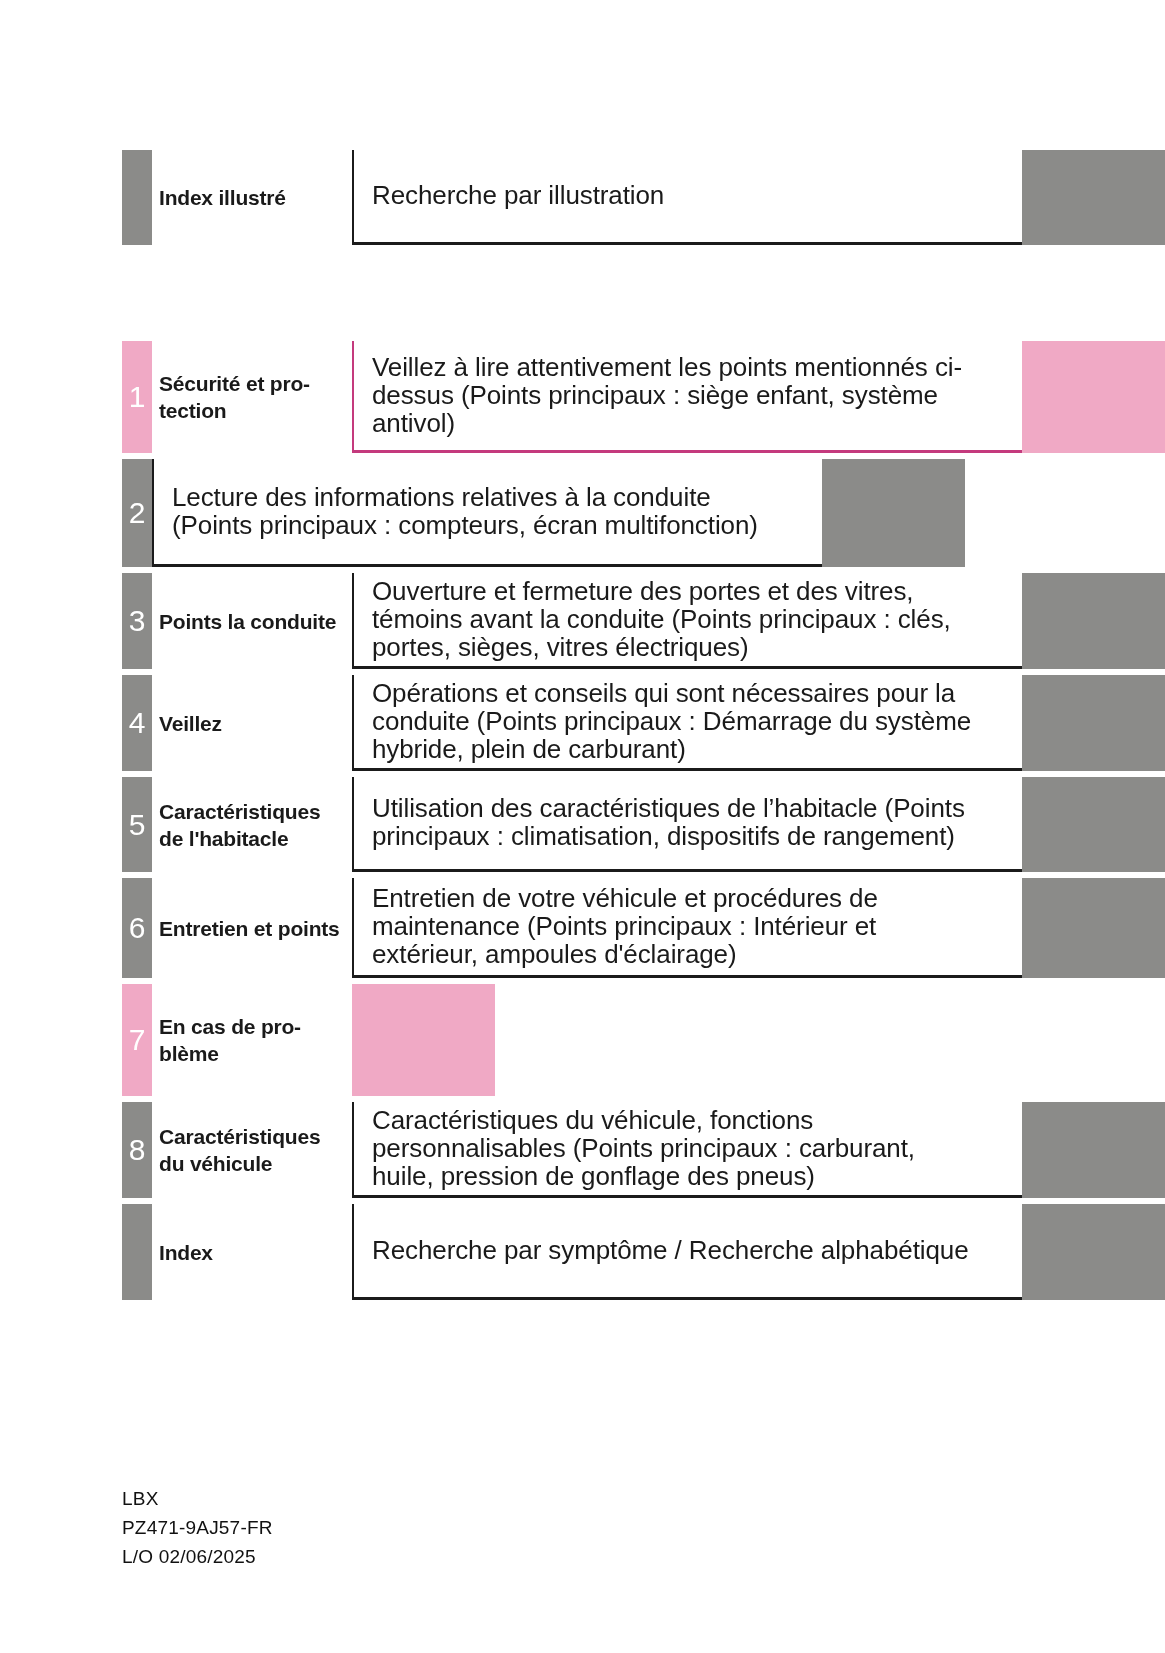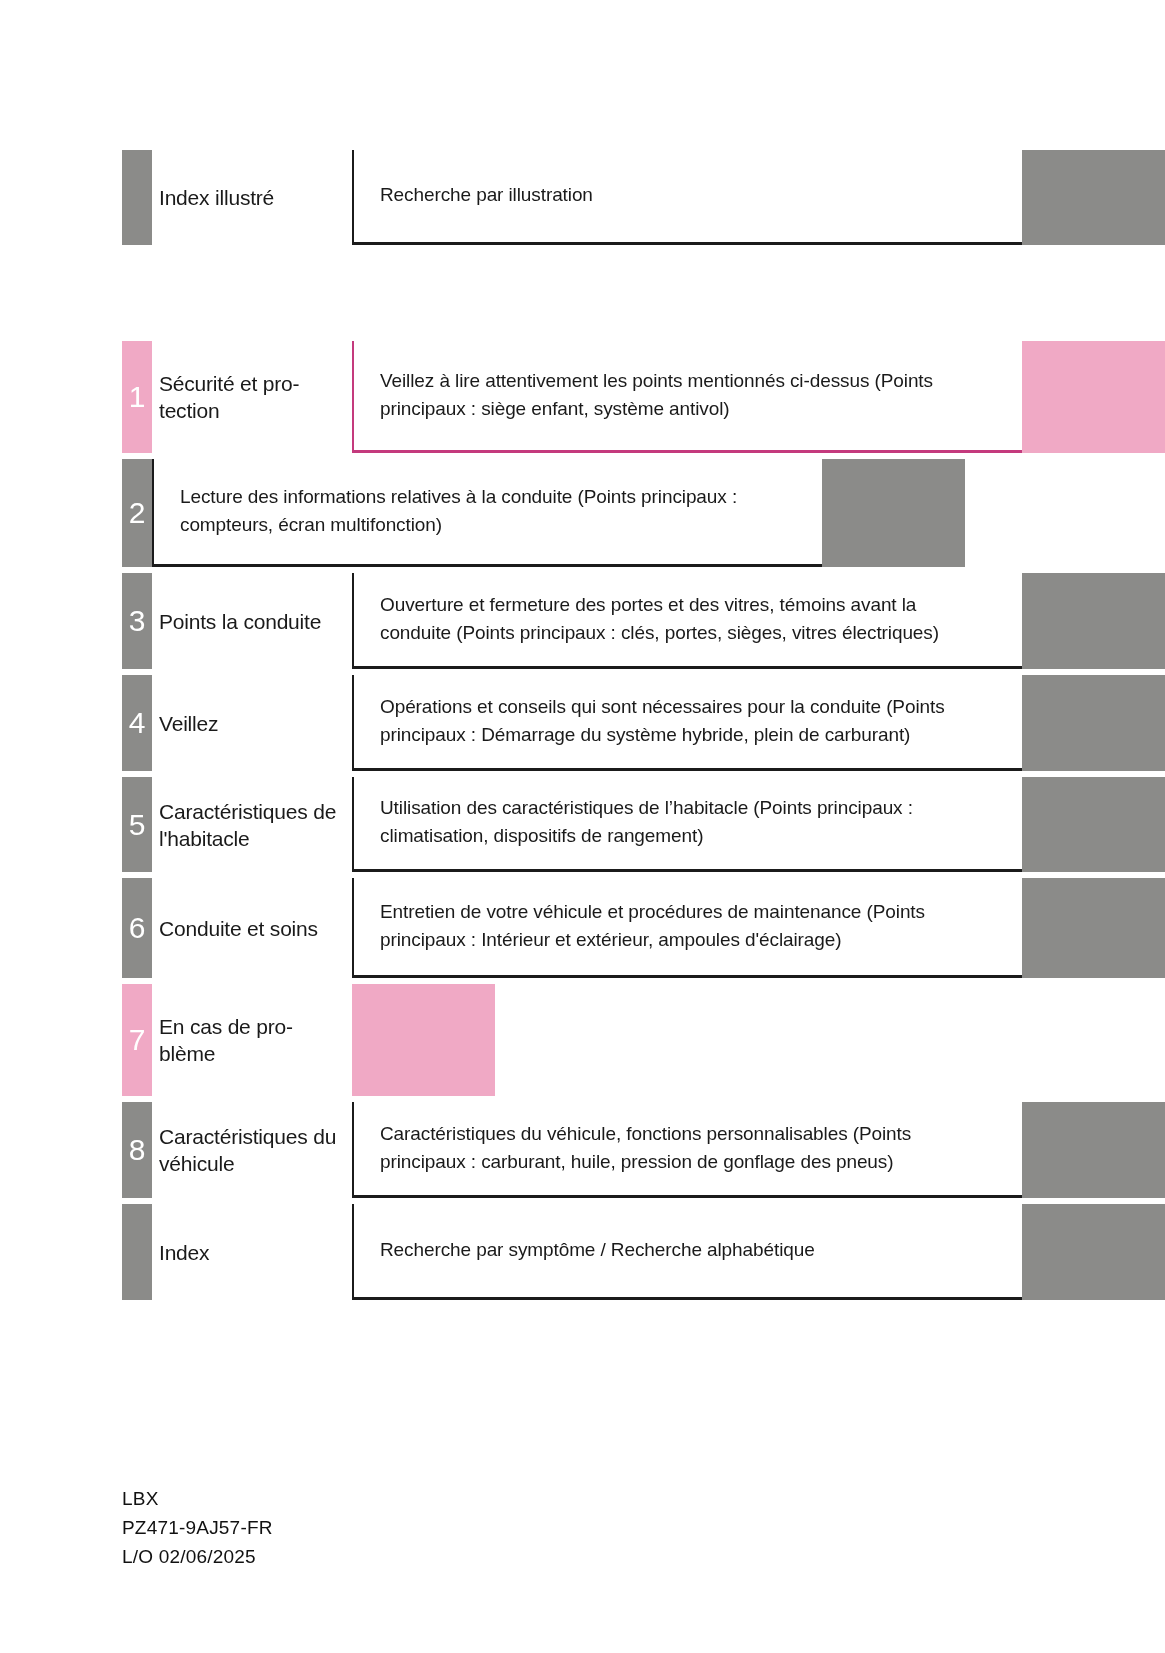--- a/index.html
+++ b/index.html
@@ -28,37 +28,36 @@
     color:#ffffff; font-size:30px; font-weight:500;
   }
   .row.gray .tab-left, .row.gray .tab-right { background:#8b8b89; }
   .row.pink .tab-left, .row.pink .tab-right { background:#f0a9c5; }
 
   .title {
     flex:0 0 200px; width:200px;
     box-sizing:border-box;
     padding-left:7px; padding-right:4px;
     display:flex; align-items:center;
-    font-weight:normal;
+    font-weight:bold;
     font-size:21px; line-height:27px;
     letter-spacing:-0.2px;
   }
   .desc-cell {
     flex:0 0 670px; width:670px;
     box-sizing:border-box;
     border-left:2px solid #1b1b1b;
     border-bottom:3px solid #1b1b1b;
     display:flex; align-items:center;
     padding:2px 50px 4px 18px;
   }
   .row.pink .desc-cell { border-color:#c43a7d; }
   .desc {
-    font-size:19px; line-height:28px;
+    font-size:26px; line-height:28px;
     letter-spacing:-0.1px;
-    margin-left:8px;
   }
   .tab-right { flex:0 0 143px; width:143px; }
 
   .footer {
     position:absolute; left:122px; top:1484px;
     font-size:19px; line-height:29px; color:#111111;
     letter-spacing:0.2px;
   }
 </style>
 </head>
@@ -128,21 +127,21 @@
     <div class="desc-cell">
         <div class="desc">Utilisation des caractéristiques de l’habitacle (Points principaux : climatisation, dispositifs de rangement)</div>
       </div>
     <div class="tab-right"></div>
   </div>
 
   <div class="row gray h100">
     <div class="tab-left">
         <span>6</span>
       </div>
-    <div class="title">Conduite et soins</div>
+    <div class="title">Entretien et points</div>
     <div class="desc-cell">
         <div class="desc">Entretien de votre véhicule et procédures de maintenance (Points principaux : Intérieur et extérieur, ampoules d'éclairage)</div>
       </div>
     <div class="tab-right"></div>
   </div>
 
   <div class="row pink h112">
     <div class="tab-left">
         <span>7</span>
       </div>

